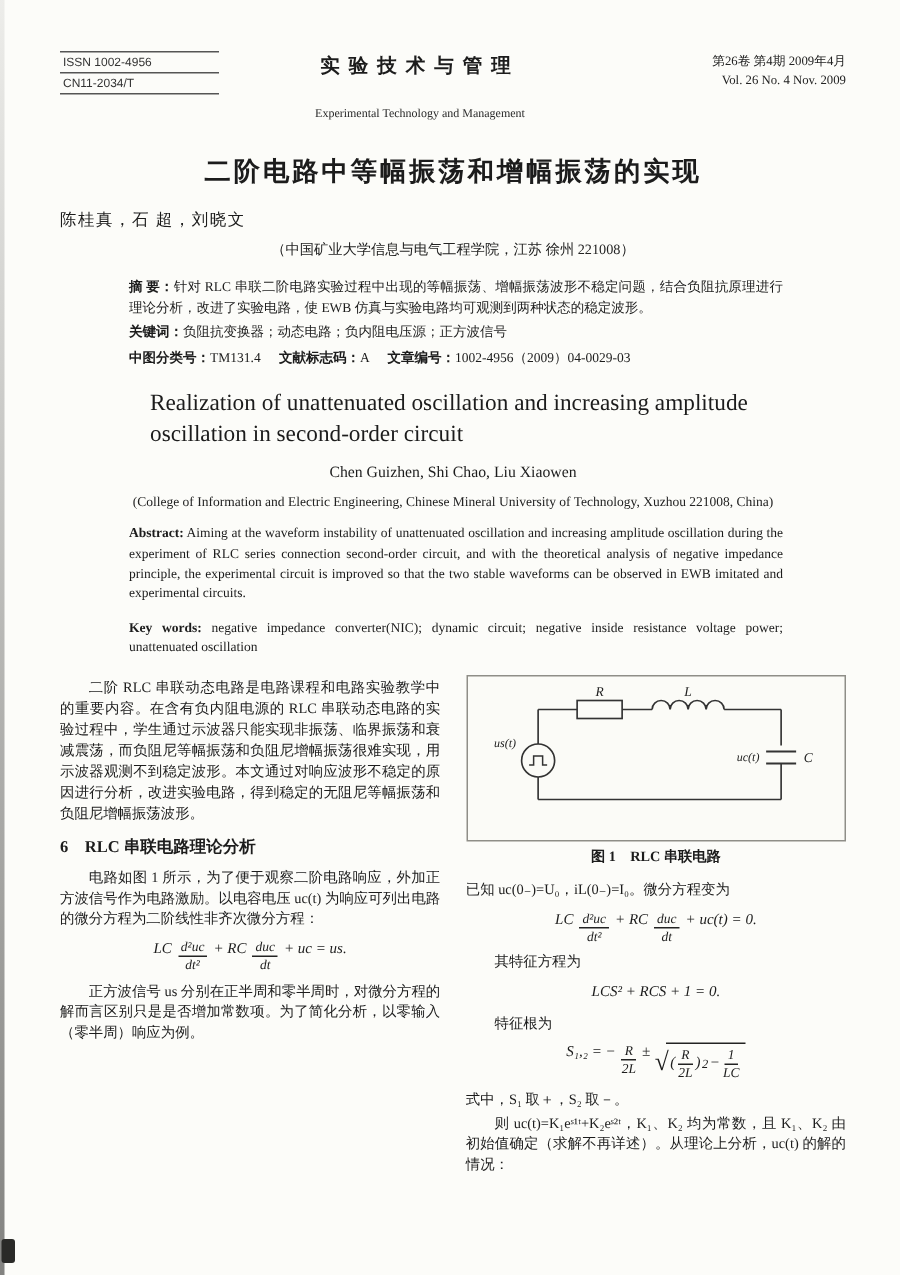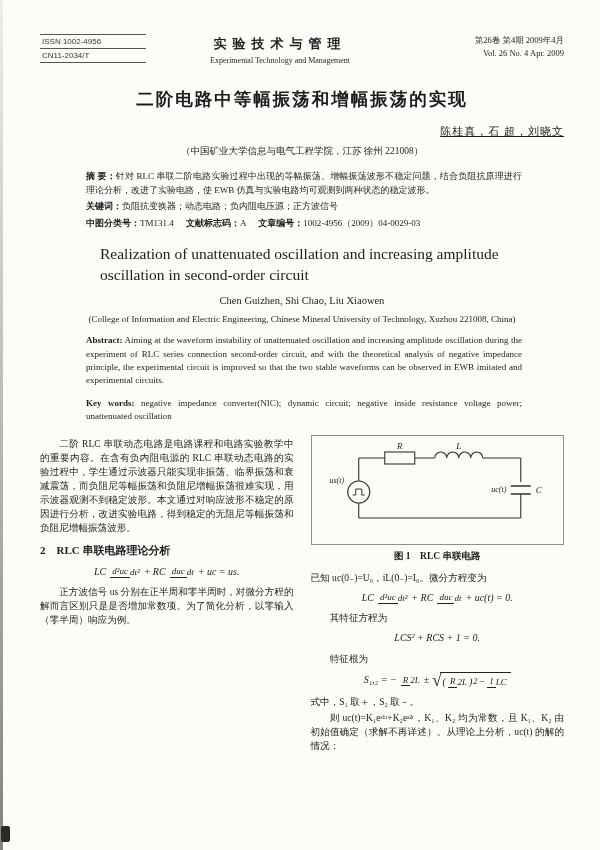--- a/index.html
+++ b/index.html
@@ -16,46 +16,46 @@
   .scan-blob{ position:absolute; left:1px; bottom:8px; width:9px; height:16px;
     background:#2a2a28; border-radius:2px; }
   
   .jheader{ display:flex; align-items:flex-start; justify-content:flex-start; }
   .issn-box{ width:106px; border-top:1px solid #555; border-bottom:1px solid #555;
     font-size:8px; font-family:"Liberation Sans",sans-serif; color:#333; }
   .issn-box .row1{ border-bottom:1px solid #555; padding:2px 2px; }
   .issn-box .row2{ padding:2px 2px; }
   .jname{ text-align:center; flex:1; padding-top:1px; }
   .jname-cn{ font-size:13px; font-weight:bold; letter-spacing:6px; }
-  .jname-en{ font-size:8px; margin-top:3px; color:#2a2a2a; }
+  .jname-en{ font-size:8px; margin-top:18px; color:#2a2a2a; }
   .jissue{ width:150px; text-align:right; font-size:8.5px; line-height:1.5; color:#222; }
   
   .cn-title{ text-align:center; font-size:17.5px; font-weight:bold; letter-spacing:2px; margin-top:22px; }
-  .authors-cn{ text-align:right; font-size:11px; margin-top:13px; letter-spacing:1px;text-decoration:underline; }
+  .authors-cn{ text-align:left; font-size:11px; margin-top:13px; letter-spacing:1px; }
   .affil-cn{ text-align:center; font-size:9.5px; margin-top:6px; color:#222; }
   .meta{ font-size:9px; line-height:1.5; text-align:justify; margin:3px 42px 0 46px; }
   .meta.first{ margin-top:12px; }
   .lbl{ font-weight:bold; }
   .sp{ margin-left:10px; }
   
   .en-title{ font-size:15.5px; font-weight:normal; line-height:1.35;
     margin:14px 60px 0 60px; }
   .authors-en{ text-align:center; font-size:10.5px; margin-top:9px; }
   .affil-en{ text-align:center; font-size:9px; margin:7px auto 0; max-width:440px; line-height:1.4; color:#222; }
   .en-abs{ font-size:9px; line-height:1.48; text-align:justify; margin:9px 42px 0 46px; }
   
   .columns{ display:flex; gap:17px; margin-top:12px; flex:1; }
   .col{ width:50%; font-size:9.6px; line-height:1.45; text-align:justify; }
   .body{ margin-top:2px; }
   .indent{ text-indent:2em; }
   .sec{ font-size:11px; font-weight:bold; margin:8px 0 5px; }
   
-  .formula{ display:flex; justify-content:center; align-items:center; gap:3px;
+  .formula{ display:flex; justify-content:center; gap:3px;
     font-style:italic; font-size:10px; margin:6px 0; white-space:nowrap; }
-  .frac{ display:inline-flex; flex-direction:row; align-items:center;
+  .frac{ display:inline-flex; flex-direction:column; align-items:center;
     font-size:9px; line-height:1.18; margin:0 1px; }
   .frac .num{ border-bottom:1px solid #222; padding:0 2px; }
   .sqrt{ display:inline-flex; align-items:center; }
   .radical{ font-style:normal; font-size:17px; line-height:.8; margin-right:-2px; }
   .rootbody{ display:inline-flex; align-items:center; gap:1px;
     border-top:1px solid #222; padding:2px 3px 0 3px; }
   
   .figframe{ border:1px solid #8f8e88; background:#fbfbf7; padding:4px 2px; }
   figcaption{ font-size:9.5px; font-weight:bold; text-align:center; margin-top:5px; }
   figure{ margin-bottom:7px; }
@@ -78,21 +78,21 @@
     <div class="issn-box">
       <div class="row1">ISSN 1002-4956</div>
       <div class="row2">CN11-2034/T</div>
     </div>
     <div class="jname">
       <div class="jname-cn">实验技术与管理</div>
       <div class="jname-en">Experimental Technology and Management</div>
     </div>
     <div class="jissue">
       <div>第26卷  第4期  2009年4月</div>
-      <div>Vol. 26  No. 4  Apr. 2009</div>
+      <div>Vol. 26  No. 4  Nov. 2009</div>
     </div>
   </header>
 
   <h1 class="cn-title">二阶电路中等幅振荡和增幅振荡的实现</h1>
   <div class="authors-cn">陈桂真，石  超，刘晓文</div>
   <div class="affil-cn">（中国矿业大学信息与电气工程学院，江苏 徐州  221008）</div>
 
   <p class="meta first"><span class="lbl">摘  要：</span><span>针对 RLC 串联二阶电路实验过程中出现的等幅振荡、增幅振荡波形不稳定问题，结合负阻抗原理进行理论分析，改进了实验电路，使 EWB 仿真与实验电路均可观测到两种状态的稳定波形。</span></p>
   <p class="meta"><span class="lbl">关键词：</span><span>负阻抗变换器；动态电路；负内阻电压源；正方波信号</span></p>
   <p class="meta">
@@ -104,21 +104,22 @@
   <h2 class="en-title">Realization of unattenuated oscillation and increasing amplitude oscillation in second-order circuit</h2>
   <div class="authors-en">Chen Guizhen, Shi Chao, Liu Xiaowen</div>
   <div class="affil-en">(College of Information and Electric Engineering, Chinese Mineral University of Technology, Xuzhou 221008, China)</div>
 
   <p class="en-abs"><span class="lbl">Abstract:</span> <span>Aiming at the waveform instability of unattenuated oscillation and increasing amplitude oscillation during the experiment of RLC series connection second-order circuit, and with the theoretical analysis of negative impedance principle, the experimental circuit is improved so that the two stable waveforms can be observed in EWB imitated and experimental circuits.</span></p>
   <p class="en-abs"><span class="lbl">Key words:</span> <span>negative impedance converter(NIC); dynamic circuit; negative inside resistance voltage power; unattenuated oscillation</span></p>
 
   <div class="columns">
     <div class="col">
       <p class="body indent">二阶 RLC 串联动态电路是电路课程和电路实验教学中的重要内容。在含有负内阻电源的 RLC 串联动态电路的实验过程中，学生通过示波器只能实现非振荡、临界振荡和衰减震荡，而负阻尼等幅振荡和负阻尼增幅振荡很难实现，用示波器观测不到稳定波形。本文通过对响应波形不稳定的原因进行分析，改进实验电路，得到稳定的无阻尼等幅振荡和负阻尼增幅振荡波形。</p>
-      <h3 class="sec">2　RLC 串联电路理论分析</h3>
+      <h3 class="sec">6　RLC 串联电路理论分析</h3>
+      <p class="body indent">电路如图 1 所示，为了便于观察二阶电路响应，外加正方波信号作为电路激励。以电容电压 uc(t) 为响应可列出电路的微分方程为二阶线性非齐次微分方程：</p>
       <div class="formula">
         <span>LC</span>
         <span class="frac">
             <span class="num">d²uc</span>
             <span class="den">dt²</span>
           </span>
         <span>+ RC</span>
         <span class="frac">
             <span class="num">duc</span>
             <span class="den">dt</span>

